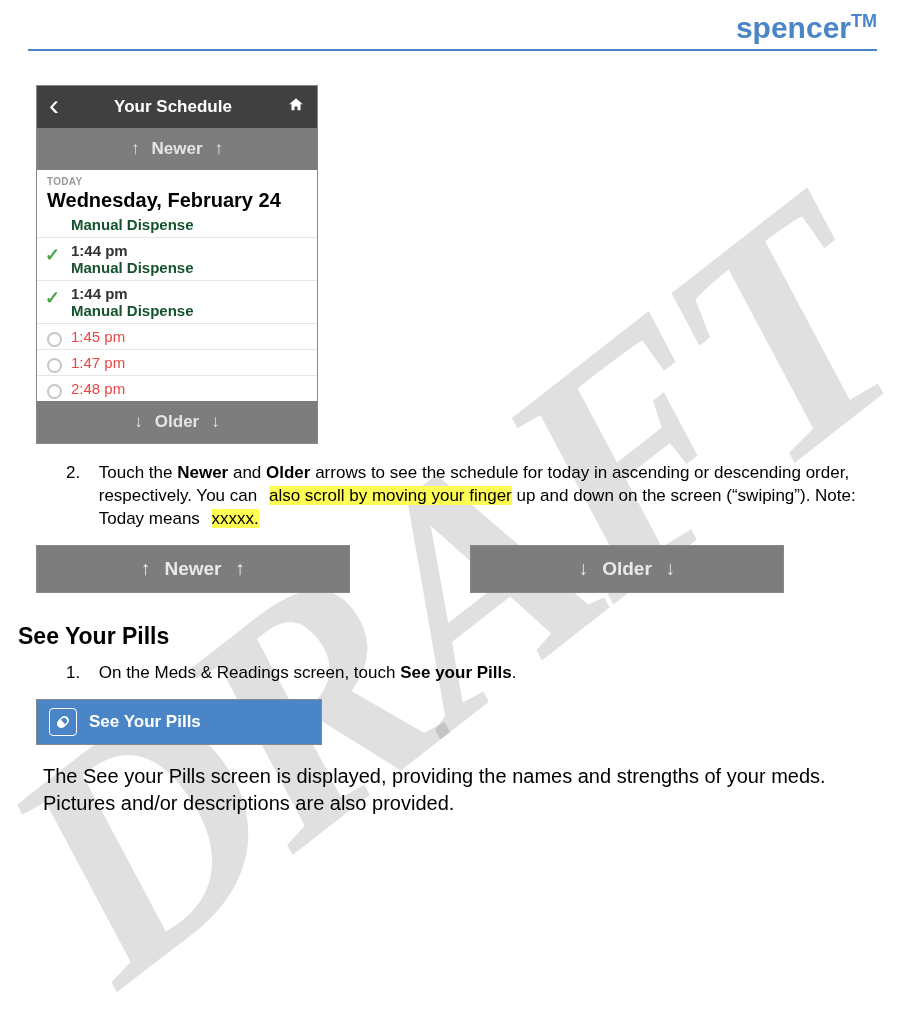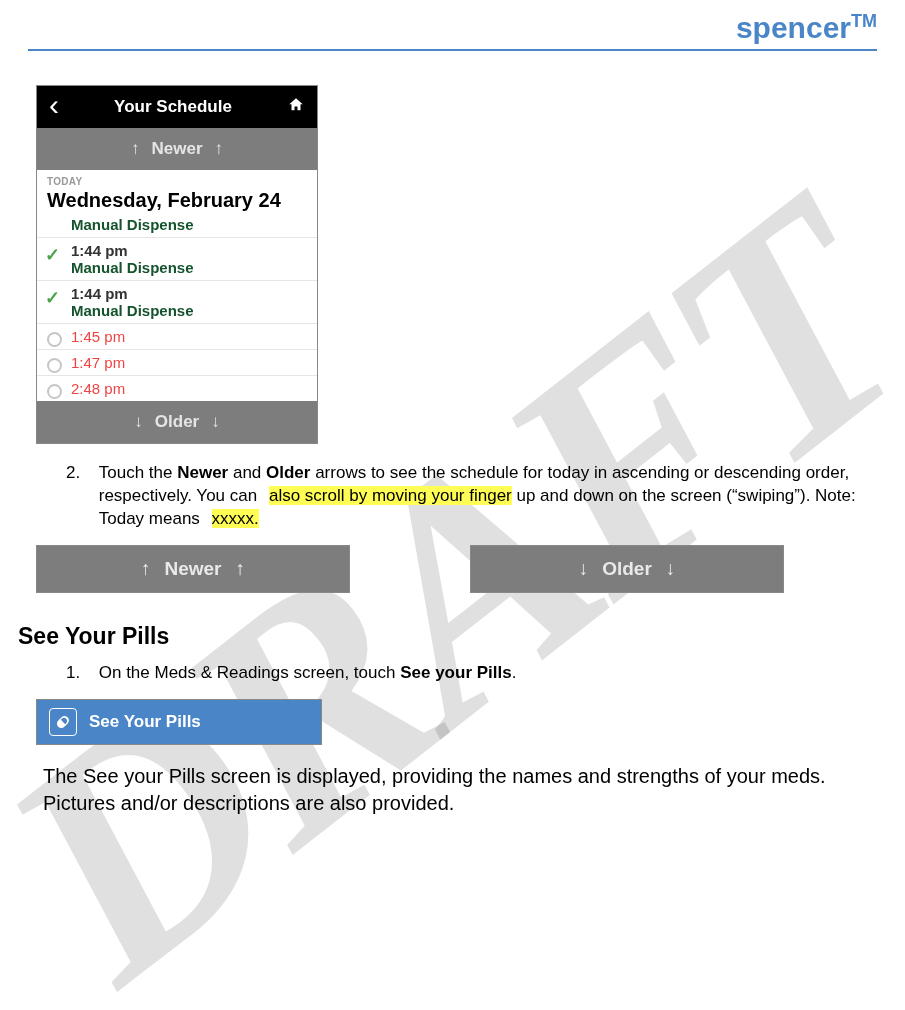--- a/index.html
+++ b/index.html
@@ -48,21 +48,21 @@
 
   
   .phone {
     width: 280px;
     border: 1px solid #888;
     margin-left: 18px;
     font-family: "Helvetica Neue", Arial, sans-serif;
     background: #fff;
   }
   .phone-header {
-    background: #000000;
+    background: #404040;
     color: #fff;
     height: 42px;
     display: flex;
     align-items: center;
     justify-content: space-between;
     padding: 0 12px;
     font-size: 17px;
     font-weight: bold;
   }
   .phone-arrow-left::before {

